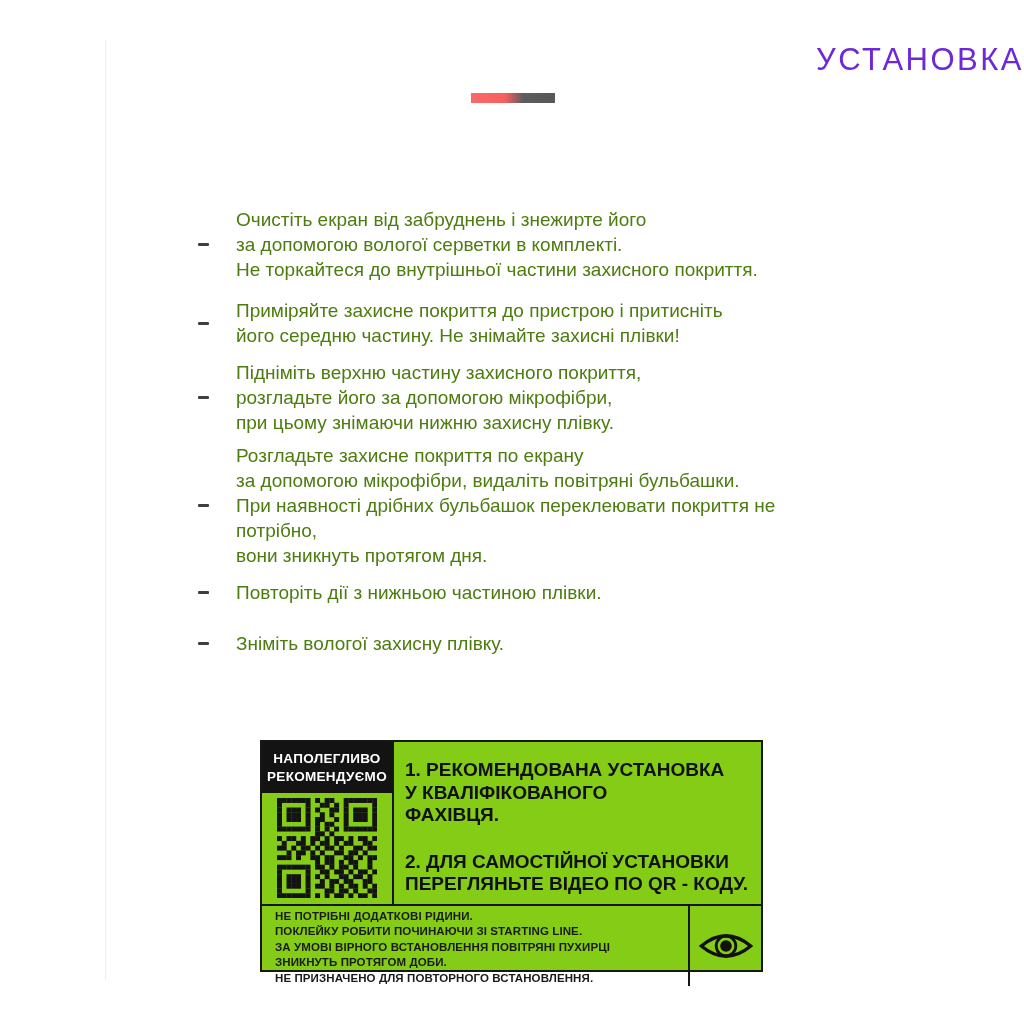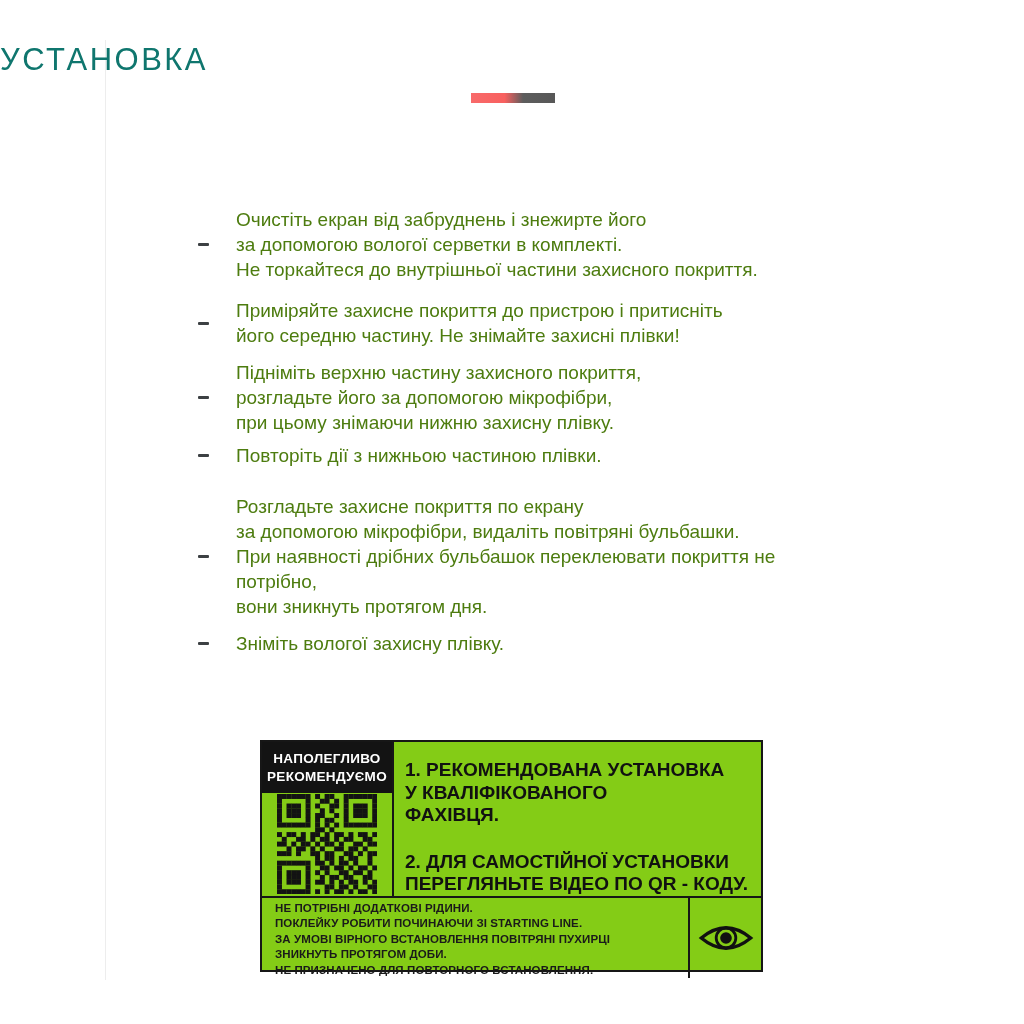--- a/index.html
+++ b/index.html
@@ -15,25 +15,25 @@
   .left-rule {
     position: absolute;
     left: 105px; top: 40px;
     width: 1px; height: 940px;
     background: #ededed;
   }
   .page-title {
     position: absolute;
     left: 0; top: 42px;
     width: 1024px;
-    text-align: left;
+    text-align: right;
     font-size: 31px;
     font-weight: 500;
     letter-spacing: 2.5px;
-    color: #0f766e;
+    color: #6d28d9;
   }
   .title-divider {
     position: absolute;
     left: 471px; top: 93px;
     width: 84px; height: 10px;
     background: linear-gradient(90deg, #f86a6a 0%, #f8605f 40%, #5d5d5d 62%, #575757 100%);
   }
   .steps {
     position: absolute;
     left: 198px; top: 207px;
@@ -94,21 +94,21 @@
   }
   .qr-wrap {
     flex: 1;
     display: flex;
     align-items: center;
     justify-content: center;
   }
   .qr-svg { width: 100px; height: 100px; display: block; }
   .rec-right {
     flex: 1;
-    padding: 17px 8px 0 11px;
+    padding: 17px 8px 8px 11px;
     color: #111111;
   }
   .rec-item {
     font-size: 19px;
     font-weight: 700;
     line-height: 22.5px;
     white-space: pre-line;
   }
   .rec-item + .rec-item { margin-top: 24px; }
   .rec-bottom {
@@ -157,30 +157,30 @@
       <span class="dash"></span>
       <span class="step-text">Приміряйте захисне покриття до пристрою і притисніть
 його середню частину. Не знімайте захисні плівки!</span>
     </div>
     <div class="step step-3">
       <span class="dash"></span>
       <span class="step-text">Підніміть верхню частину захисного покриття,
 розгладьте його за допомогою мікрофібри,
 при цьому знімаючи нижню захисну плівку.</span>
     </div>
-    <div class="step step-4">
-      <span class="dash"></span>
-      <span class="step-text">Повторіть дії з нижньою частиною плівки.</span>
-    </div>
     <div class="step step-5">
       <span class="dash"></span>
       <span class="step-text">Розгладьте захисне покриття по екрану
 за допомогою мікрофібри, видаліть повітряні бульбашки.
 При наявності дрібних бульбашок переклеювати покриття не потрібно,
 вони зникнуть протягом дня.</span>
+    </div>
+    <div class="step step-4">
+      <span class="dash"></span>
+      <span class="step-text">Повторіть дії з нижньою частиною плівки.</span>
     </div>
     <div class="step step-6">
       <span class="dash"></span>
       <span class="step-text">Зніміть вологої захисну плівку.</span>
     </div>
   </div>
 
   <div class="rec-box">
     <div class="rec-top">
       <div class="rec-left">

